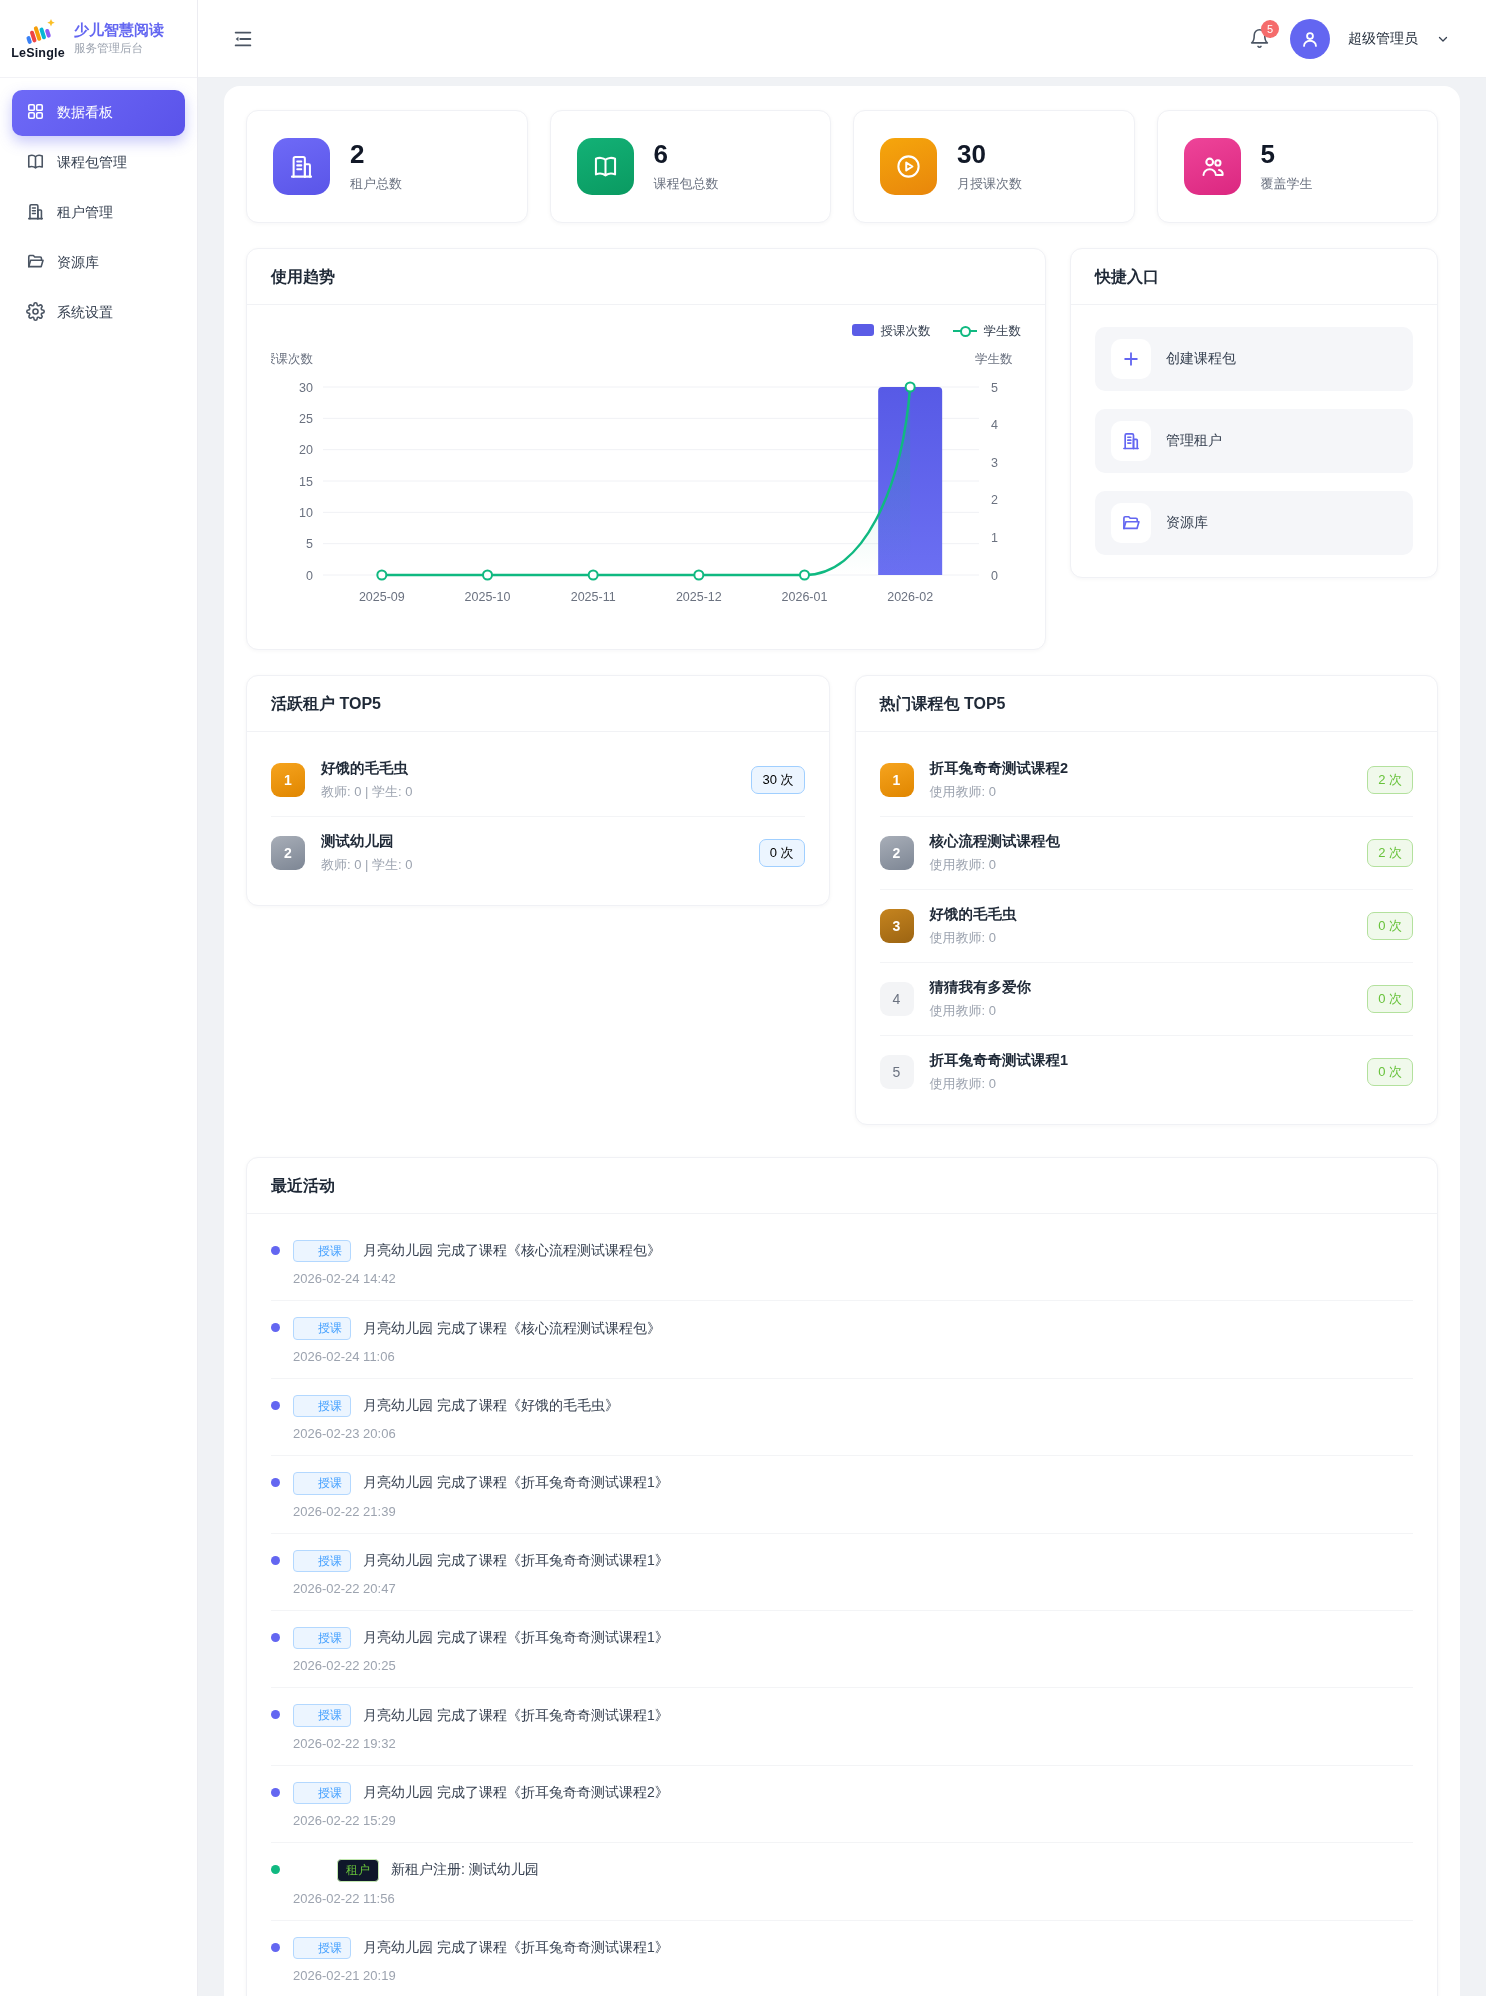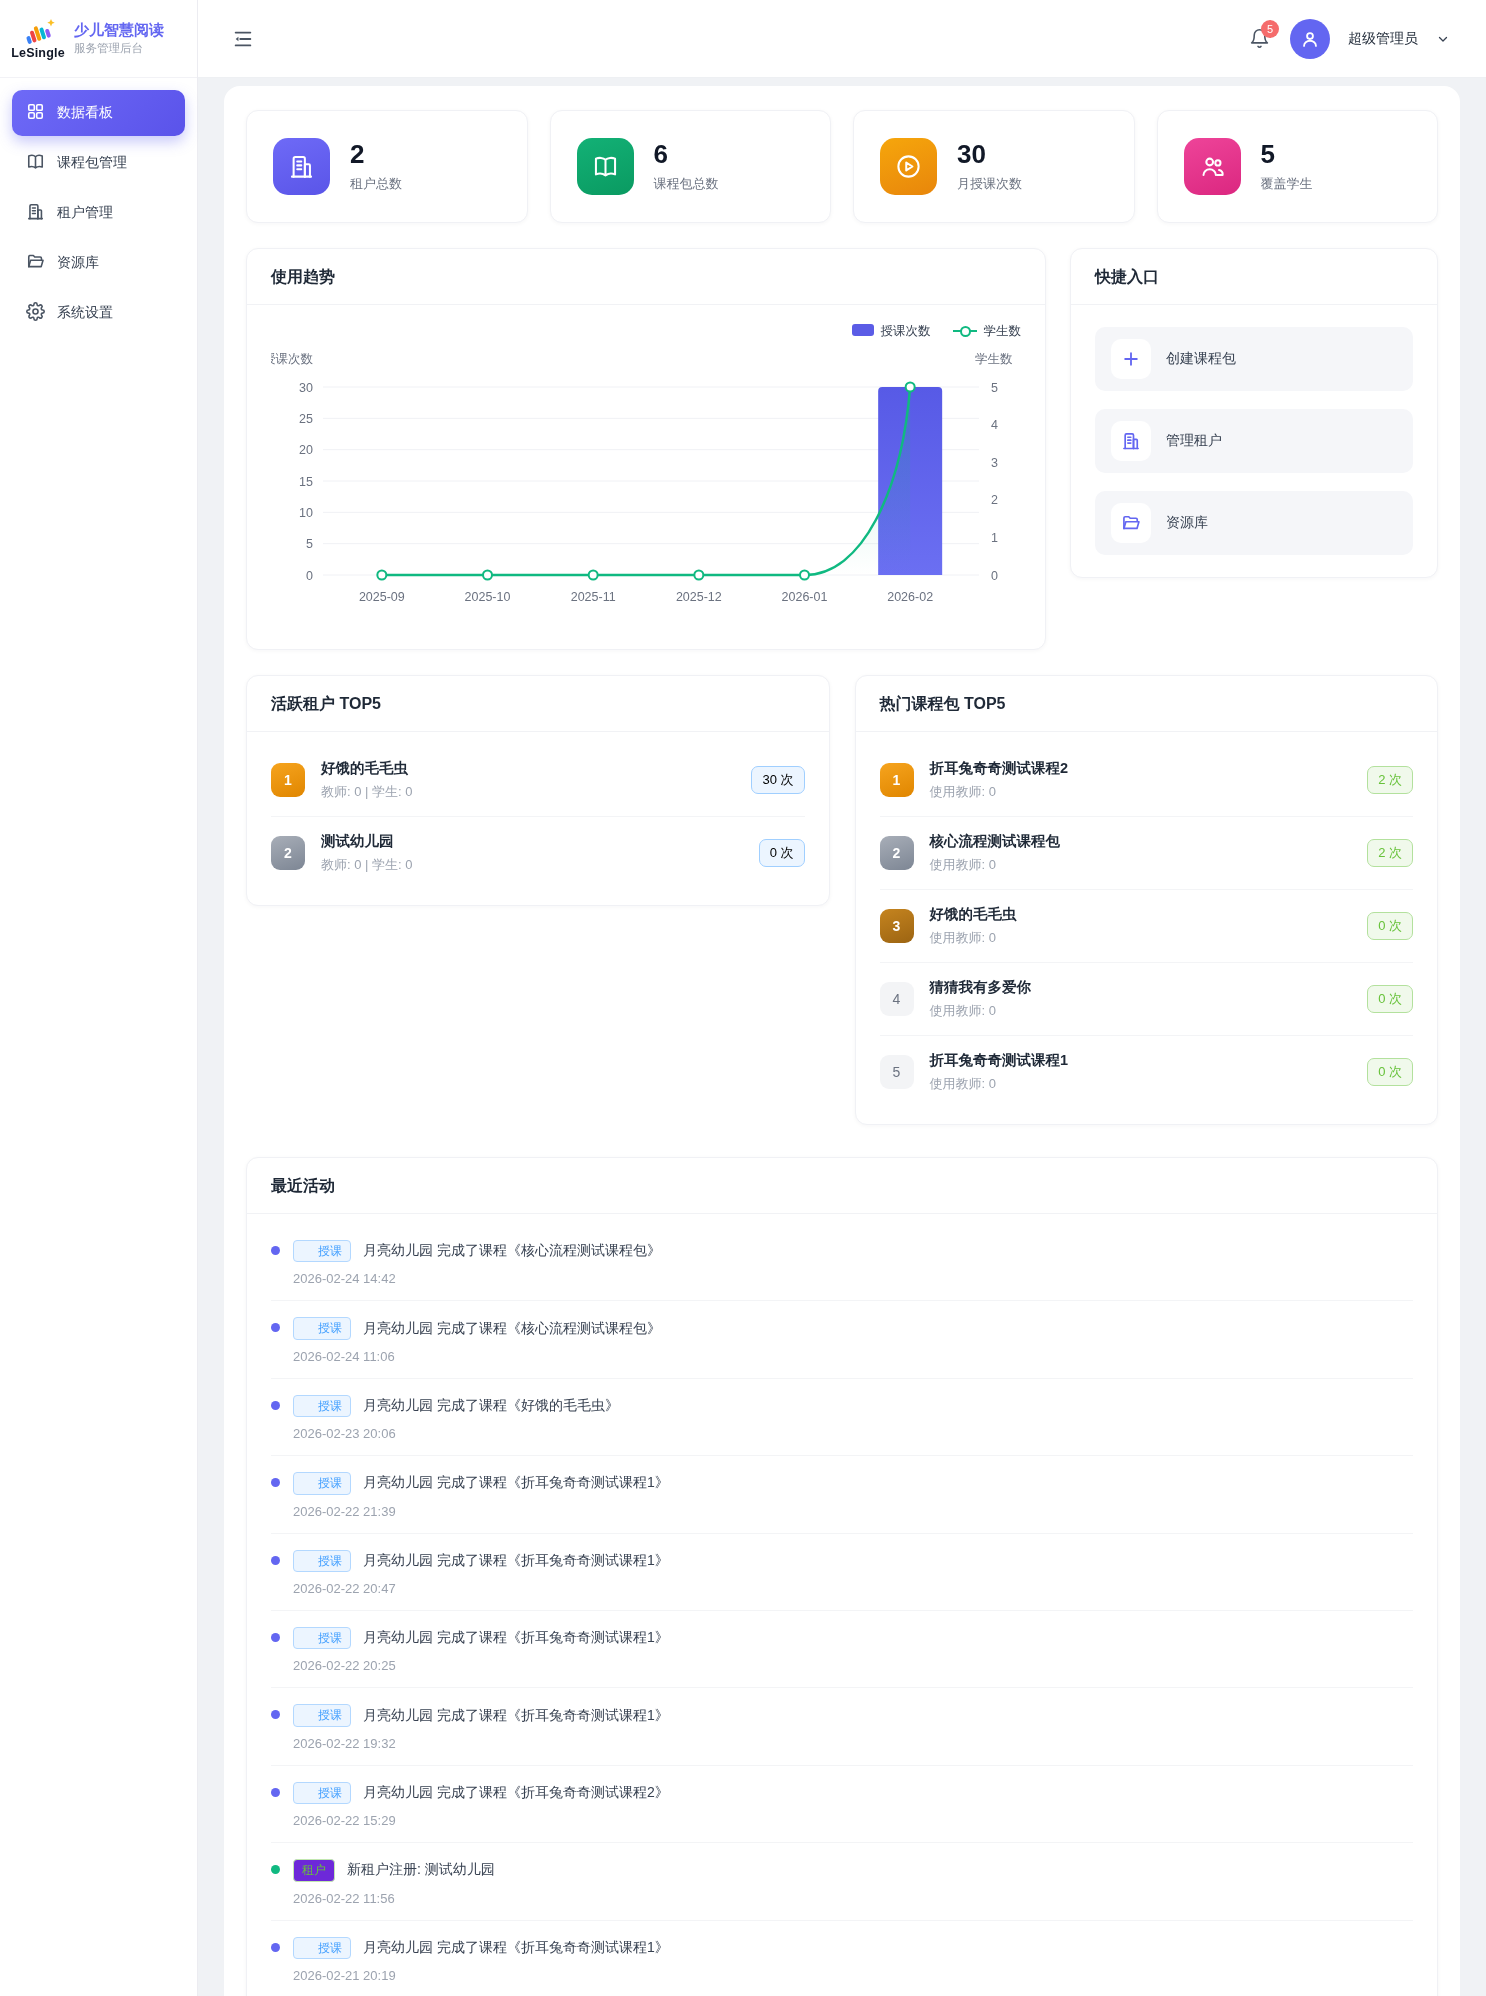--- a/index.html
+++ b/index.html
@@ -86,21 +86,21 @@
   
   .activity-card { margin-top:32px; }
   .act-list { padding:10px 24px 18px; }
   .act-item { display:flex; gap:13px; padding:16px 0 14px; border-bottom:1px solid #f3f4f6; }
   .act-item:last-child { border-bottom:none; }
   .act-dot { width:9px; height:9px; border-radius:50%; margin-top:6px; flex:none; }
   .dot-purple { background:#6366f1; } .dot-green { background:#10b981; }
   .act-line { display:flex; align-items:center; gap:12px; }
   .act-tag { font-size:12px; padding:3px 8px; border-radius:4px; line-height:1.2; }
   .tag-blue  { color:#409eff; background:#ecf5ff; border:1px solid #b3d8ff;padding-left:24px; }
-  .tag-green { color:#67c23a; background:#6d28d9; border:1px solid #c2e7b0; }
+  .tag-green { color:#67c23a; background:#0f172a; border:1px solid #c2e7b0;margin-left:44px; }
   .act-text { font-size:14px; color:#374151; }
   .act-time { font-size:13px; color:#9ca3af; margin-top:9px; }
 </style>
 </head>
 <body>
 
 <aside class="sidebar">
   <div class="logo-area">
     <div class="logo-mark">
       <svg width="40" height="28" viewBox="0 0 40 28">

